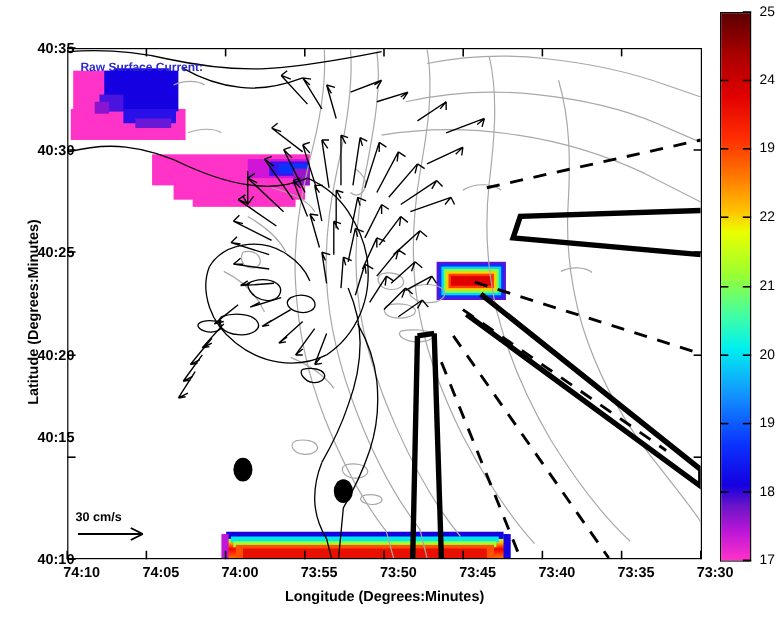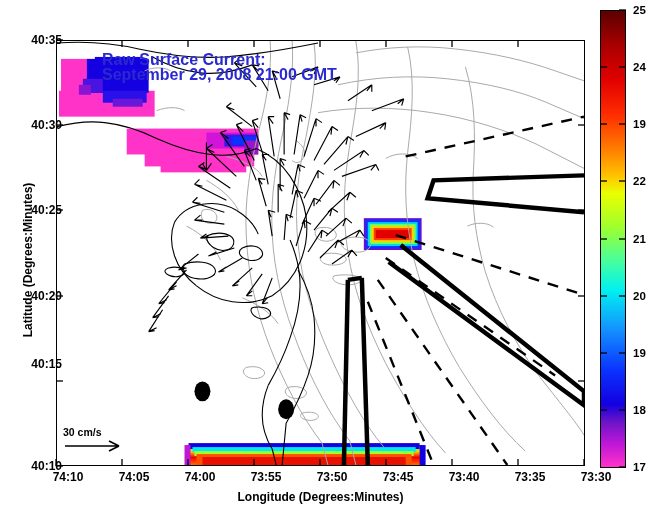--- a/index.html
+++ b/index.html
@@ -18,42 +18,42 @@
   
   #plot{
     position:absolute;left:56px;top:40px;width:529px;height:426px;
     border:1.5px solid #000;background:#ffffff;box-sizing:border-box;
     overflow:hidden;
   }
   #plotinner{position:absolute;left:0;top:0;width:100%;height:100%;}
 
   
   .annot{
-    position:absolute;font-size:16px;font-weight:bold;color:#2a2ad0;
-    white-space:nowrap;z-index:30;margin-left:35px;
+    position:absolute;font-size:10px;font-weight:bold;color:#2a2ad0;
+    white-space:nowrap;z-index:30;
   }
   .annot.l1{left:10px;top:10px;}
   .annot.l2{left:10px;top:25px;}
 
   
   .xlab,.ylab{position:absolute;font-size:12px;font-weight:bold;color:#000;
               white-space:nowrap;margin-left:12px;}
   .xlab{top:470px;transform:translateX(-50%);}
   .ylab{left:50px;transform:translate(-100%,-50%);text-align:right;}
 
   .axtitle{position:absolute;font-size:12px;font-weight:bold;color:#000;}
   #xtitle{left:56px;width:529px;top:490px;text-align:center;}
   #ytitle{left:-82px;top:253px;width:220px;text-align:center;
           transform:rotate(-90deg);transform-origin:50% 50%;}
 
   
   #cbar{position:absolute;left:600px;top:10px;width:26px;height:458px;
         border:1px solid #000;box-sizing:border-box;}
   #cbarfill{position:absolute;left:0;top:0;width:100%;height:100%;}
-  .cblab{position:absolute;left:633px;font-size:11.5px;font-weight:bold;
+  .cblab{position:absolute;left:633px;font-size:11.5px;font-weight:normal;
          color:#000;transform:translateY(-50%);white-space:nowrap;}
 
   
   #scalebar{position:absolute;left:6px;bottom:8px;z-index:30;}
   #scalebar .sblabel{font-size:10.5px;font-weight:bold;color:#000;
                      white-space:nowrap;margin-bottom:1px;}
 
   .svgfill{position:absolute;left:0;top:0;width:100%;height:100%;}
 </style>
 </head>
@@ -277,21 +277,20 @@
           <path d="M312,262 L378,426"></path>
         </g>
       </svg>
 
       <svg class="svgfill" viewBox="0 0 529 426" preserveAspectRatio="none">
         <ellipse cx="146" cy="352" rx="8" ry="10" fill="#000000"></ellipse>
         <ellipse cx="230" cy="370" rx="8" ry="10" fill="#000000"></ellipse>
       </svg>
 
       <div class="annot l1">Raw Surface Current:</div>
-      <div class="annot l2">September 29, 2008 21:00 GMT</div>
 
       <div id="scalebar">
         <div class="sblabel">30 cm/s</div>
         <svg width="64" height="14" viewBox="0 0 64 14">
           <path d="M2,7 L56,7 M56,7 L46,2 M56,7 L46,12" stroke="#000" stroke-width="1.6" fill="none"></path>
         </svg>
       </div>
 
     </div>
   </div>

